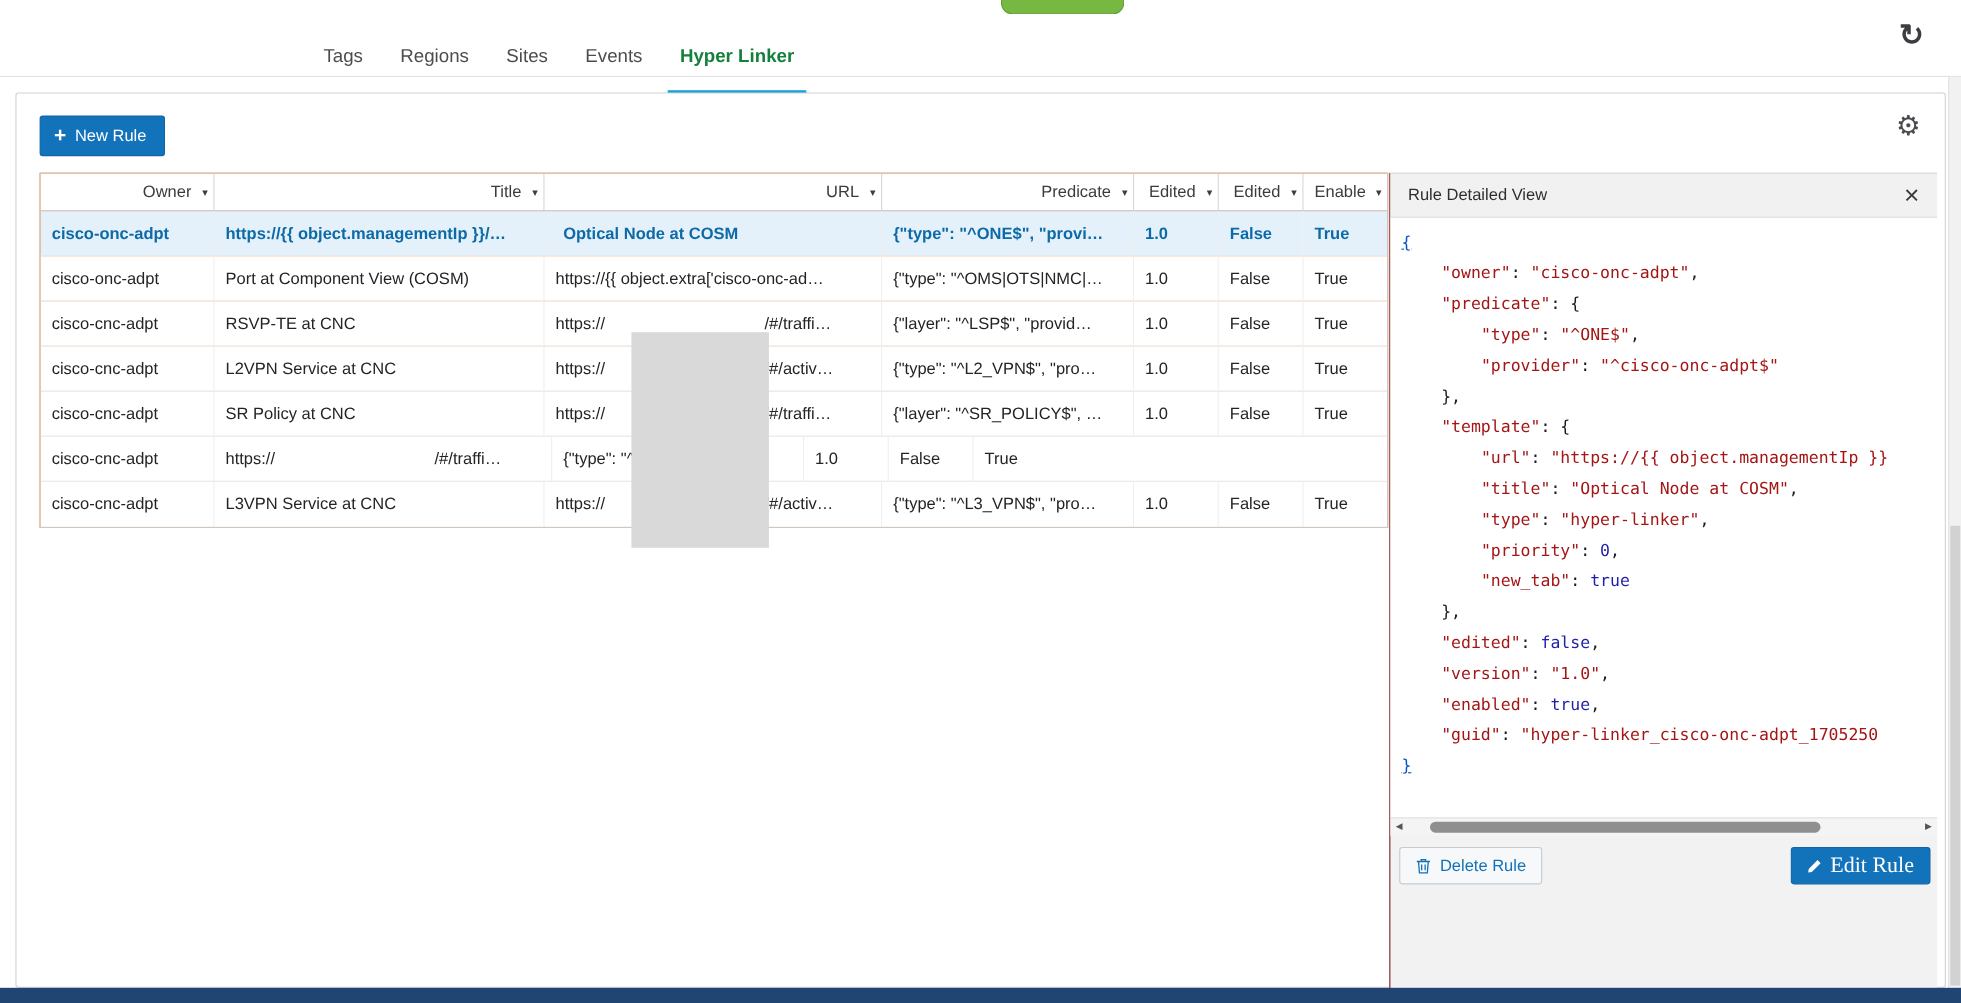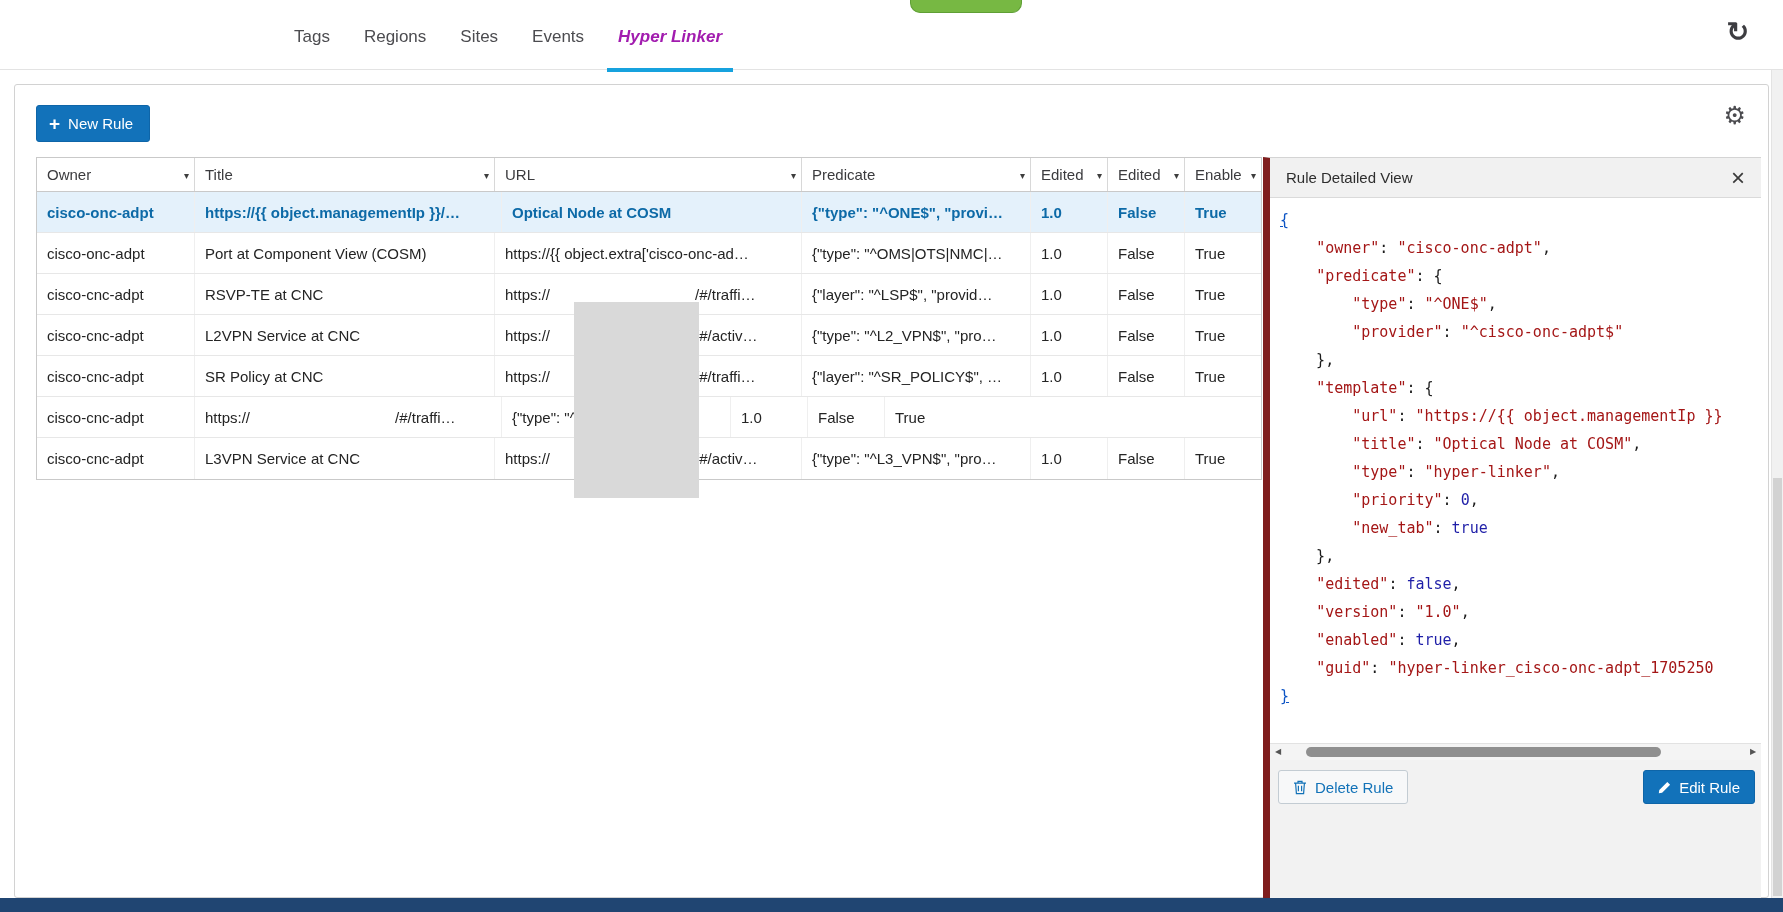--- a/index.html
+++ b/index.html
@@ -5,84 +5,84 @@
   *{box-sizing:border-box}
   html,body{margin:0;padding:0}
   body{width:1783px;height:912px;position:relative;overflow:hidden;background:#fff;
        font-family:"Liberation Sans",sans-serif;}
 
   
   .topbar{position:absolute;left:0;top:0;width:1783px;height:70px;background:#fff;
           border-bottom:1px solid #e3e3e3;}
   .app-title{position:absolute;left:24px;top:0;height:70px;display:flex;align-items:center;
              font-size:26px;color:#55555a;}
-  .tabs{position:absolute;left:283px;top:2px;height:54px;display:flex;}
+  .tabs{position:absolute;left:283px;top:16px;height:54px;display:flex;}
   .tab{height:70px;display:flex;align-items:center;padding:0 11px;margin-right:12px;
        font-size:17px;color:#4c4c50;cursor:pointer;position:relative;white-space:nowrap;}
-  .tab.active{color:#a21caf;font-weight:700;font-style:italic;}
+  .tab.active{color:#15803d;font-weight:700;}
   .tab.active::after{content:"";position:absolute;left:0;right:0;bottom:0;height:4px;background:#16a2de;}
   .refresh{position:absolute;right:34px;top:19px;font-size:27px;color:#3d3d41;cursor:pointer;line-height:1;font-weight:bold;}
 
   .toast{position:absolute;left:910px;top:0;width:112px;height:13px;background:#77b843;
          border:1px solid #5f9f35;border-top:none;border-radius:0 0 10px 10px;z-index:50;}
 
   
   .container{position:absolute;left:14px;top:84px;width:1755px;height:814px;background:#fff;
              border:1px solid #d2d2d2;border-radius:3px;}
   .new-rule{position:absolute;left:21px;top:20px;height:37px;padding:0 16px 0 12px;background:#1272ba;
             color:#fff;border:1px solid #0e65a8;border-radius:3px;font-size:15px;display:flex;
             align-items:center;gap:8px;cursor:pointer;font-family:inherit;}
   .new-rule .plus{font-size:19px;font-weight:700;line-height:1;}
   .gear{position:absolute;right:22px;top:18px;font-size:25px;color:#4b4b4f;cursor:pointer;line-height:1;}
 
   
-  .grid{position:absolute;left:21px;top:72px;width:1226px;border:1px solid #c9c9c9;background:#f97316;}
+  .grid{position:absolute;left:21px;top:72px;width:1226px;border:1px solid #c9c9c9;background:#f97316;text-align:right;}
   .g-head{display:flex;height:34px;border-bottom:1px solid #c9c9c9;background:#fff;}
   .hcell{position:relative;display:flex;align-items:center;padding-left:10px;font-size:15px;
          color:#3b3b3e;border-right:1px solid #d8d8d8;cursor:pointer;}
   .hcell:last-child{border-right:none;}
   .hcell .lbl{overflow:hidden;white-space:nowrap;flex:1;margin-right:20px;}
   .hcell .caret{position:absolute;right:5px;top:50%;transform:translateY(-50%);font-size:10px;color:#3e3e3e;}
   .g-items{height:26px;background:#e8e8e8;display:flex;align-items:center;padding-left:10px;
            font-size:12px;font-weight:700;color:#434343;border-bottom:1px solid #d4d4d4;letter-spacing:.2px;}
   .g-row{display:flex;height:41px;border-bottom:1px solid #e7e7e7;background:#fff;cursor:pointer;}
   .g-row:last-child{border-bottom:none;}
   .cell{display:flex;align-items:center;padding:0 6px 0 10px;font-size:15px;color:#242424;
         white-space:nowrap;overflow:hidden;border-right:1px solid #efefef;height:100%;}
   .cell:last-child{border-right:none;}
   .g-row.sel{background:#e4f1fb;}
   .g-row.sel .cell{color:#0d6aa7;font-weight:600;}
   .spacer{display:inline-block;width:145px;flex:0 0 145px;}
   .redaction{position:absolute;left:537px;top:144px;width:125px;height:196px;background:#d9d9d9;}
 
   
   .panel{position:absolute;left:1248px;top:72px;width:498px;height:742px;background:#f2f2f2;
-         border-left:7px solid #7f1d1d;border-top:1px solid #d4d4d4;}
+         border-left:1px solid #7f1d1d;border-top:1px solid #d4d4d4;}
   .p-head{height:40px;background:#f1f1f1;border-bottom:1px solid #dadada;display:flex;
           align-items:center;padding:0 16px;font-size:15px;color:#2e2e2e;}
   .p-head .t{flex:1;}
   .p-close{font-size:24px;color:#3a3a3a;cursor:pointer;line-height:1;}
   .code{height:545px;background:#fff;overflow:hidden;padding:8px 0 0 10px;
         font-family:"DejaVu Sans Mono",monospace;font-size:15px;line-height:28px;}
   .cl{white-space:pre;}
   .cl .pn{color:#1b1b1b;}
   .cl .st{color:#a41616;}
   .cl .at{color:#1f1fa8;}
   .cl .hl{color:#0b53c4;text-decoration:underline;}
   .hscroll{height:17px;background:#f4f4f4;border-top:1px solid #e2e2e2;display:flex;align-items:center;}
   .hs-arr{width:16px;flex:0 0 16px;text-align:center;font-size:8px;color:#555;cursor:pointer;line-height:1;}
   .hs-track{flex:1;height:100%;position:relative;}
   .hs-thumb{position:absolute;left:20px;top:3px;width:355px;height:10px;background:#8f8f8f;border-radius:5px;cursor:pointer;}
   .p-actions{position:relative;height:36px;margin-top:10px;}
   .btn-light{position:absolute;left:8px;top:0;height:34px;padding:0 14px;background:#f7f8f9;
              border:1px solid #c3ccd3;border-radius:3px;color:#1272b8;font-size:15px;display:flex;
              align-items:center;gap:8px;cursor:pointer;font-family:inherit;}
   .btn-primary{position:absolute;right:6px;top:0;height:34px;padding:0 14px;background:#1272ba;
-               border:1px solid #0e65a8;border-radius:3px;color:#fff;font-size:15px;display:flex;
-               align-items:center;gap:8px;cursor:pointer;font-family:Liberation Sans, sans-serif;}
+               border:1px solid #0e65a8;border-radius:3px;color:#fff;font-size:20px;display:flex;
+               align-items:center;gap:8px;cursor:pointer;font-family:Liberation Serif, serif;}
 
   
   .vscroll{position:absolute;right:0;top:70px;width:12px;height:828px;background:#f1f1f1;border-left:1px solid #e3e3e3;}
   .vthumb{position:absolute;left:1px;right:1px;top:408px;height:418px;background:#d2d2d2;}
   .bottom-bar{position:absolute;left:0;top:898px;width:1783px;height:14px;background:#204572;}
 </style>
 </head>
 <body>
 
 <div class="topbar">

